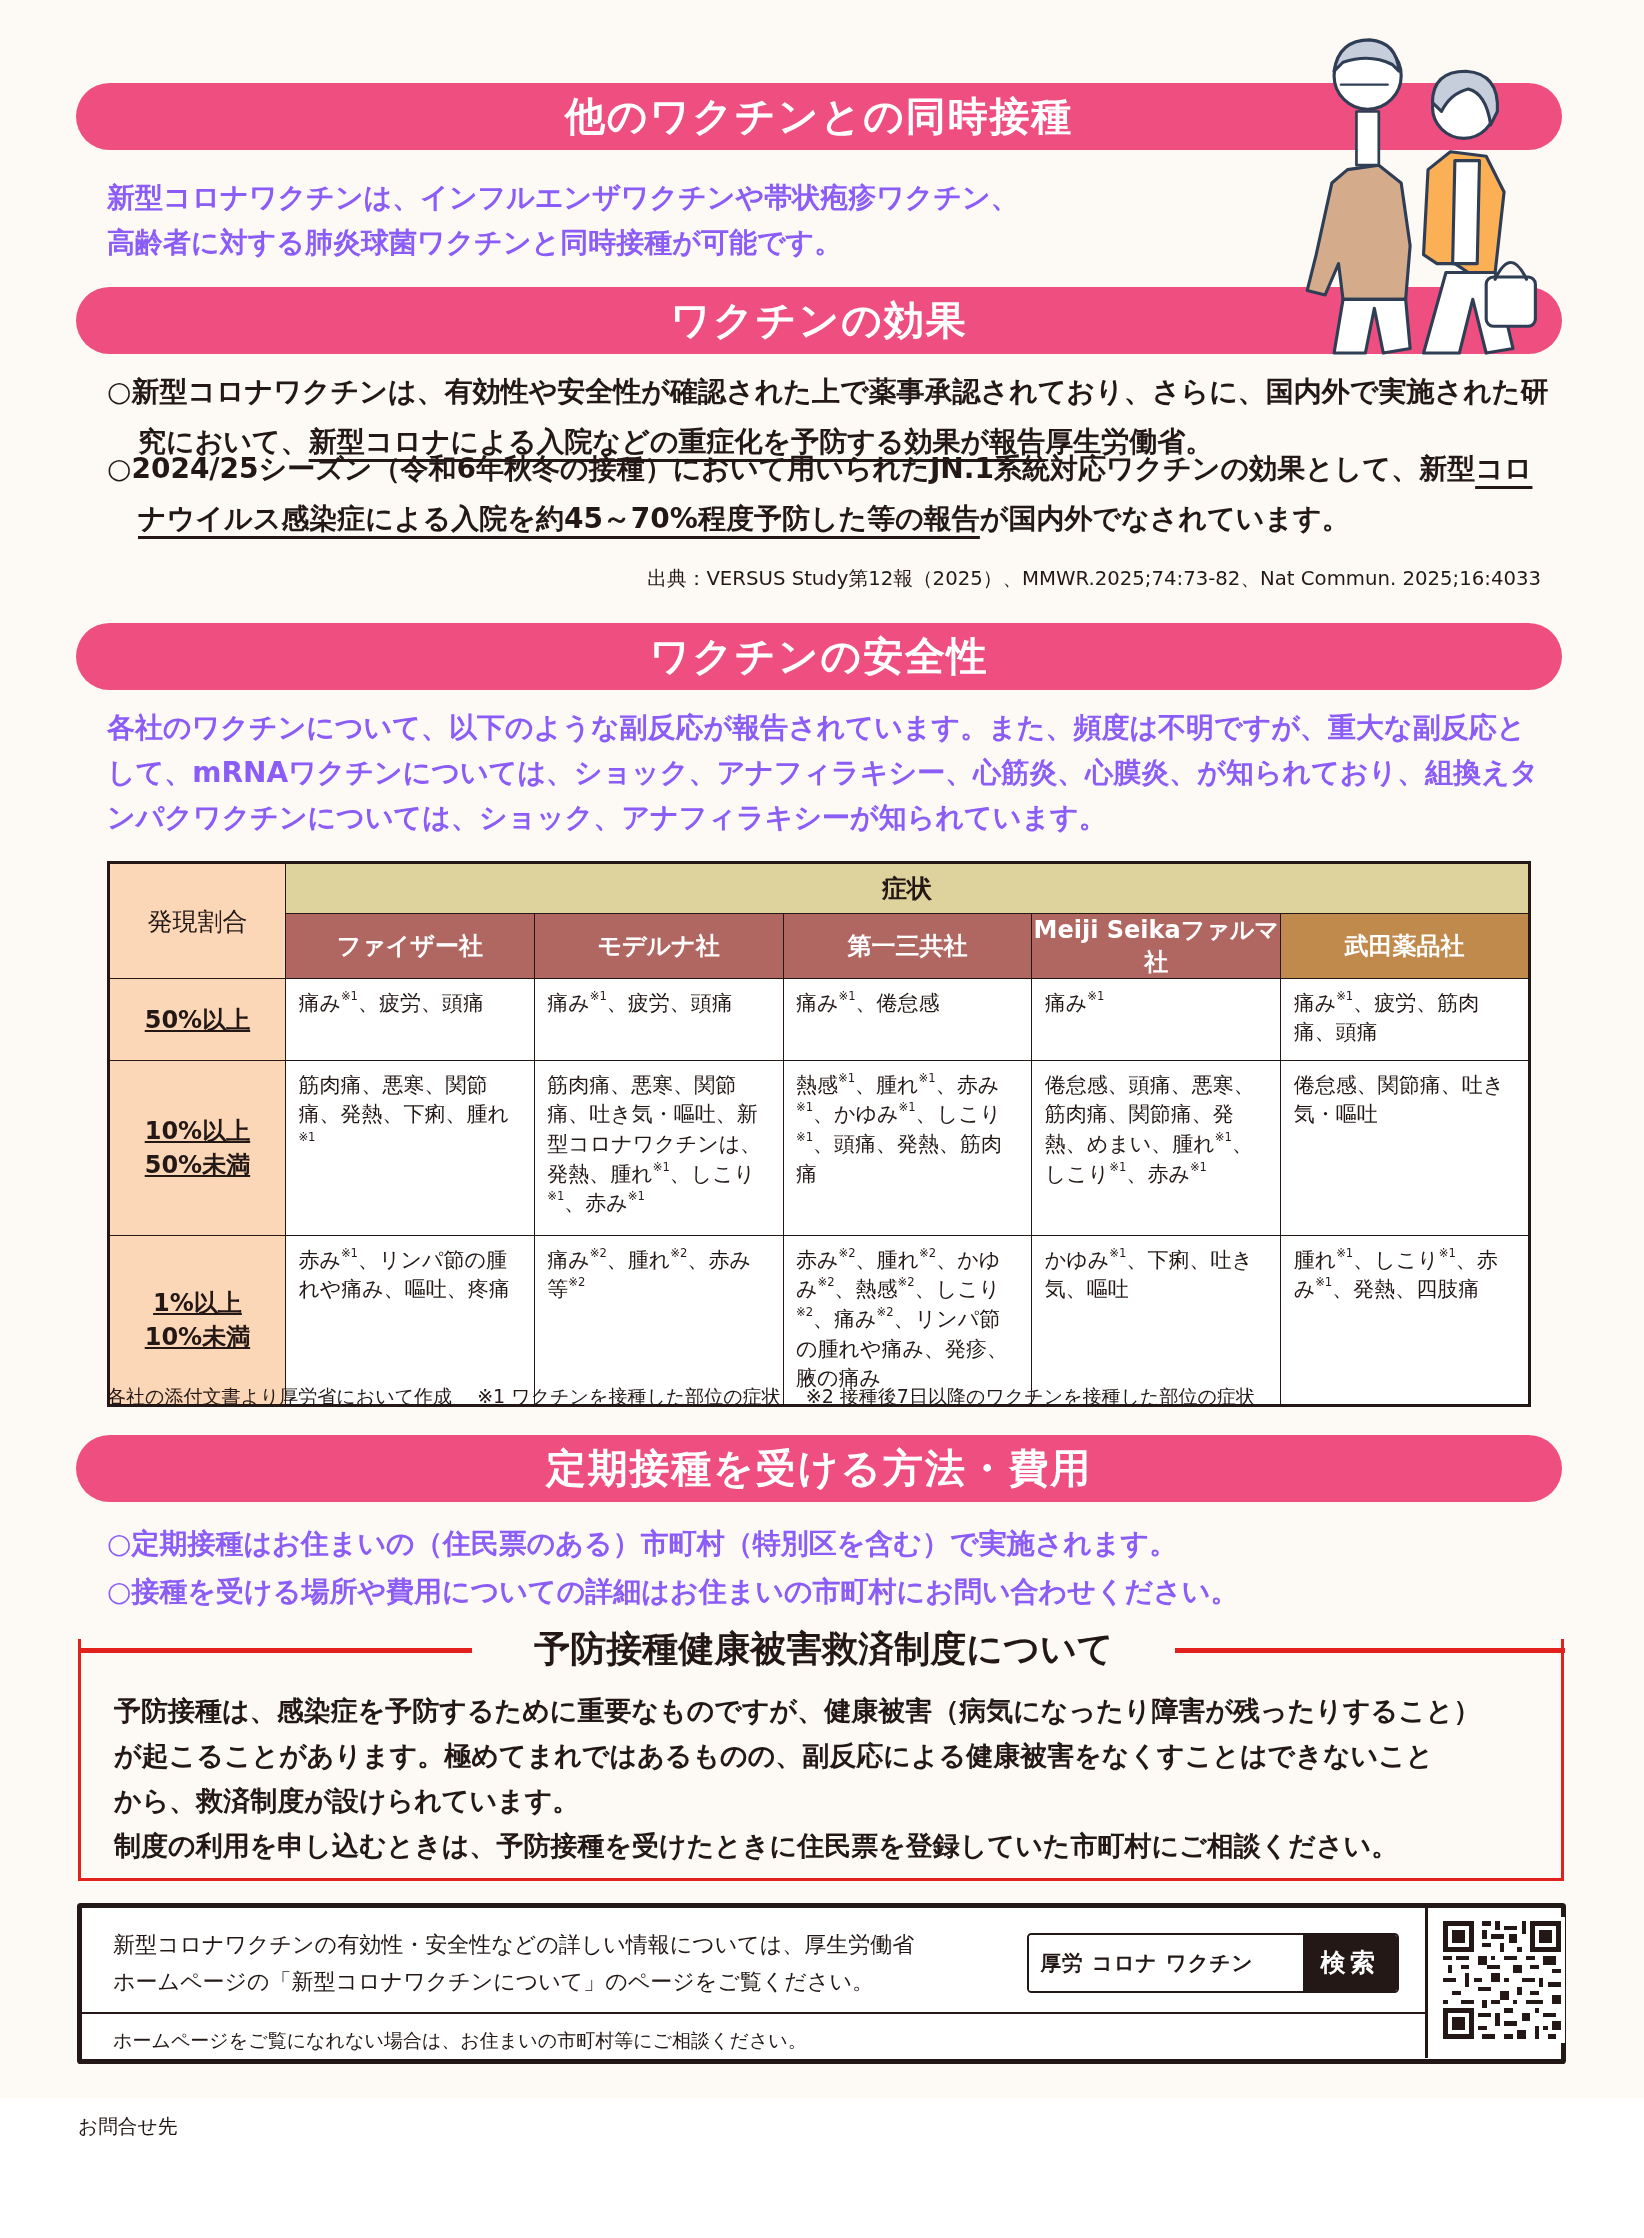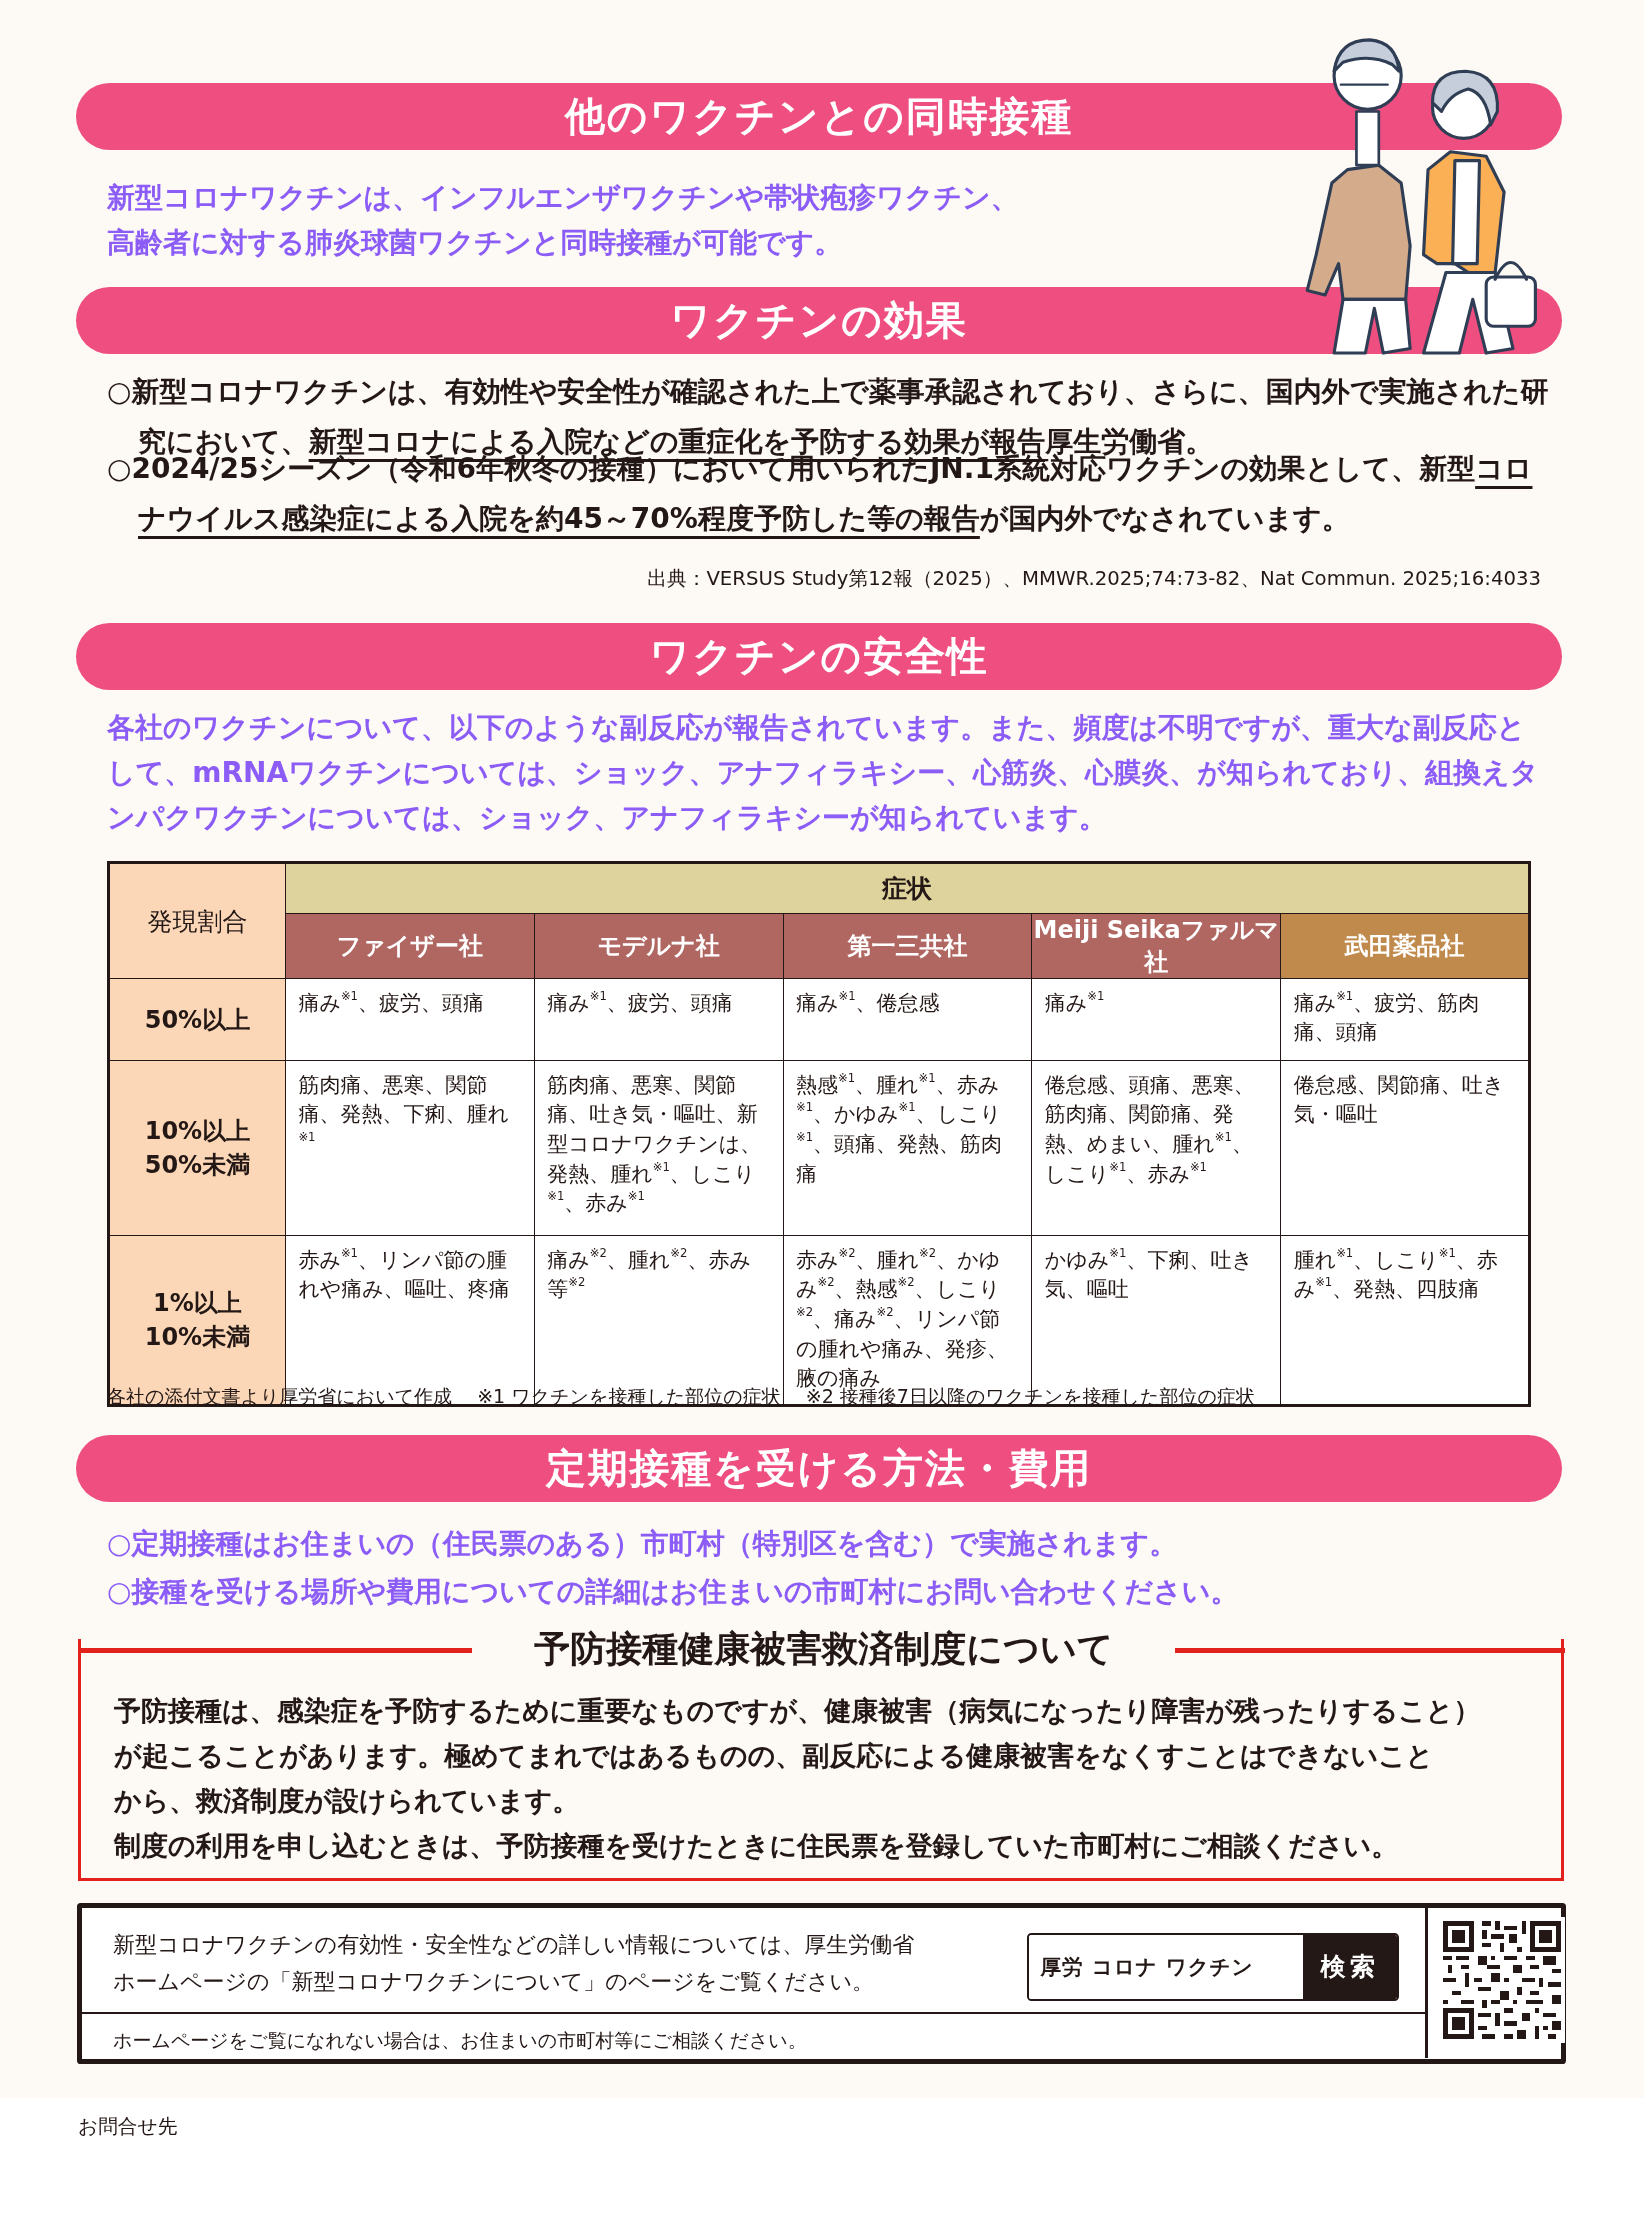--- a/index.html
+++ b/index.html
@@ -17,40 +17,40 @@
   .source { position: absolute; right: 103px; top: 565px; font-size: 19.7px; color: #231815; }
 
   .illus { position: absolute; left: 1289px; top: 22.4px; width: 287px; height: 340px; }
 
   table.se { position: absolute; left: 107px; top: 861px; width: 1424px; border-collapse: collapse; border: 3.6px solid #231815; }
   table.se td, table.se th { border: 1.8px solid #231815; }
   .th-rate { background: #fbd7b7; width: 177px; font-weight: normal; font-size: 25px; text-align: center; }
   .th-sym { background: #ded39c; height: 51px; font-weight: bold; font-size: 25px; text-align: center; }
   .th-co { background: #b06762; color: #ffffff; height: 56px; font-weight: bold; font-size: 24px; text-align: center; width: 249px; }
   .th-co.takeda { background: #c08a4d; }
-  .rate { background: #fbd7b7; font-weight: bold; font-size: 24px; line-height: 34px; text-align: center; }
+  .rate { background: #fbd7b7; font-weight: bold; font-size: 24px; line-height: 34px; text-align: center; text-decoration: underline; }
   .cell { background: #ffffff; vertical-align: top; font-size: 21px; line-height: 29.6px; padding: 9.9px 12.5px; }
   .cell sup { font-size: 11.6px; vertical-align: 9.9px; line-height: 0; }
   tr.r1 td { height: 82px; }
   tr.r2 td { height: 175px; }
   tr.r3 td { height: 148px; }
   .tnote { position: absolute; left: 107px; top: 1384px; font-size: 19px; color: #231815; white-space: pre; }
 
   .relief { position: absolute; left: 78px; top: 1639px; width: 1486px; height: 242px; border: 3.6px solid #e2211c; border-top: none; }
   .relief-topl { position: absolute; left: 78px; top: 1648px; width: 394px; height: 4.5px; background: #e2211c; }
   .relief-topr { position: absolute; left: 1175px; top: 1648px; width: 390px; height: 4.5px; background: #e2211c; }
   .relief-title { position: absolute; left: 475px; top: 1622px; width: 698px; text-align: center; font-weight: bold; font-size: 36px; line-height: 54px; }
   .relief-body { position: absolute; left: 114px; top: 1688px; width: 1424px; font-weight: bold; font-size: 27px; line-height: 45px; }
 
   .info { position: absolute; left: 77px; top: 1903px; width: 1489px; height: 161px; border: 5.4px solid #231815; border-radius: 3.6px; background: #ffffff; }
   .info-divider-v { position: absolute; left: 1343px; top: 0; width: 2.7px; height: 150px; background: #231815; }
   .info-divider-h { position: absolute; left: 0; top: 104px; width: 1343px; height: 2.2px; background: #231815; }
   .info-text { position: absolute; left: 31px; top: 18px; font-weight: normal; font-size: 22px; line-height: 37px; }
   .info-sub { position: absolute; left: 31px; top: 119px; font-size: 19px; line-height: 27px; }
-  .searchbox { position: absolute; left: 945px; top: 24.6px; width: 372px; height: 68px; border: 2.7px solid #231815; border-radius: 4.5px; display: flex; overflow: hidden; text-align: center; }
+  .searchbox { position: absolute; left: 945px; top: 24.6px; width: 372px; height: 60px; border: 2.7px solid #231815; border-radius: 4.5px; display: flex; overflow: hidden; text-align: center; }
   .searchbox .q { flex: 1; background: #fff; font-weight: bold; font-size: 20.6px; display: flex; align-items: center; padding-left: 11.6px; letter-spacing: 0.9px; }
   .searchbox .btn { width: 94px; background: #231815; color: #fff; font-weight: bold; font-size: 25px; display: flex; align-items: center; justify-content: center; letter-spacing: 4.5px; }
   .qr { position: absolute; left: 1357px; top: 9px; width: 126px; height: 126px; background: #fff; }
 
   .contact { position: absolute; left: 78px; top: 2113px; font-size: 19.7px; color: #231815; }
 </style>
 </head>
 <body>
 
 <div class="page-bg"></div>

